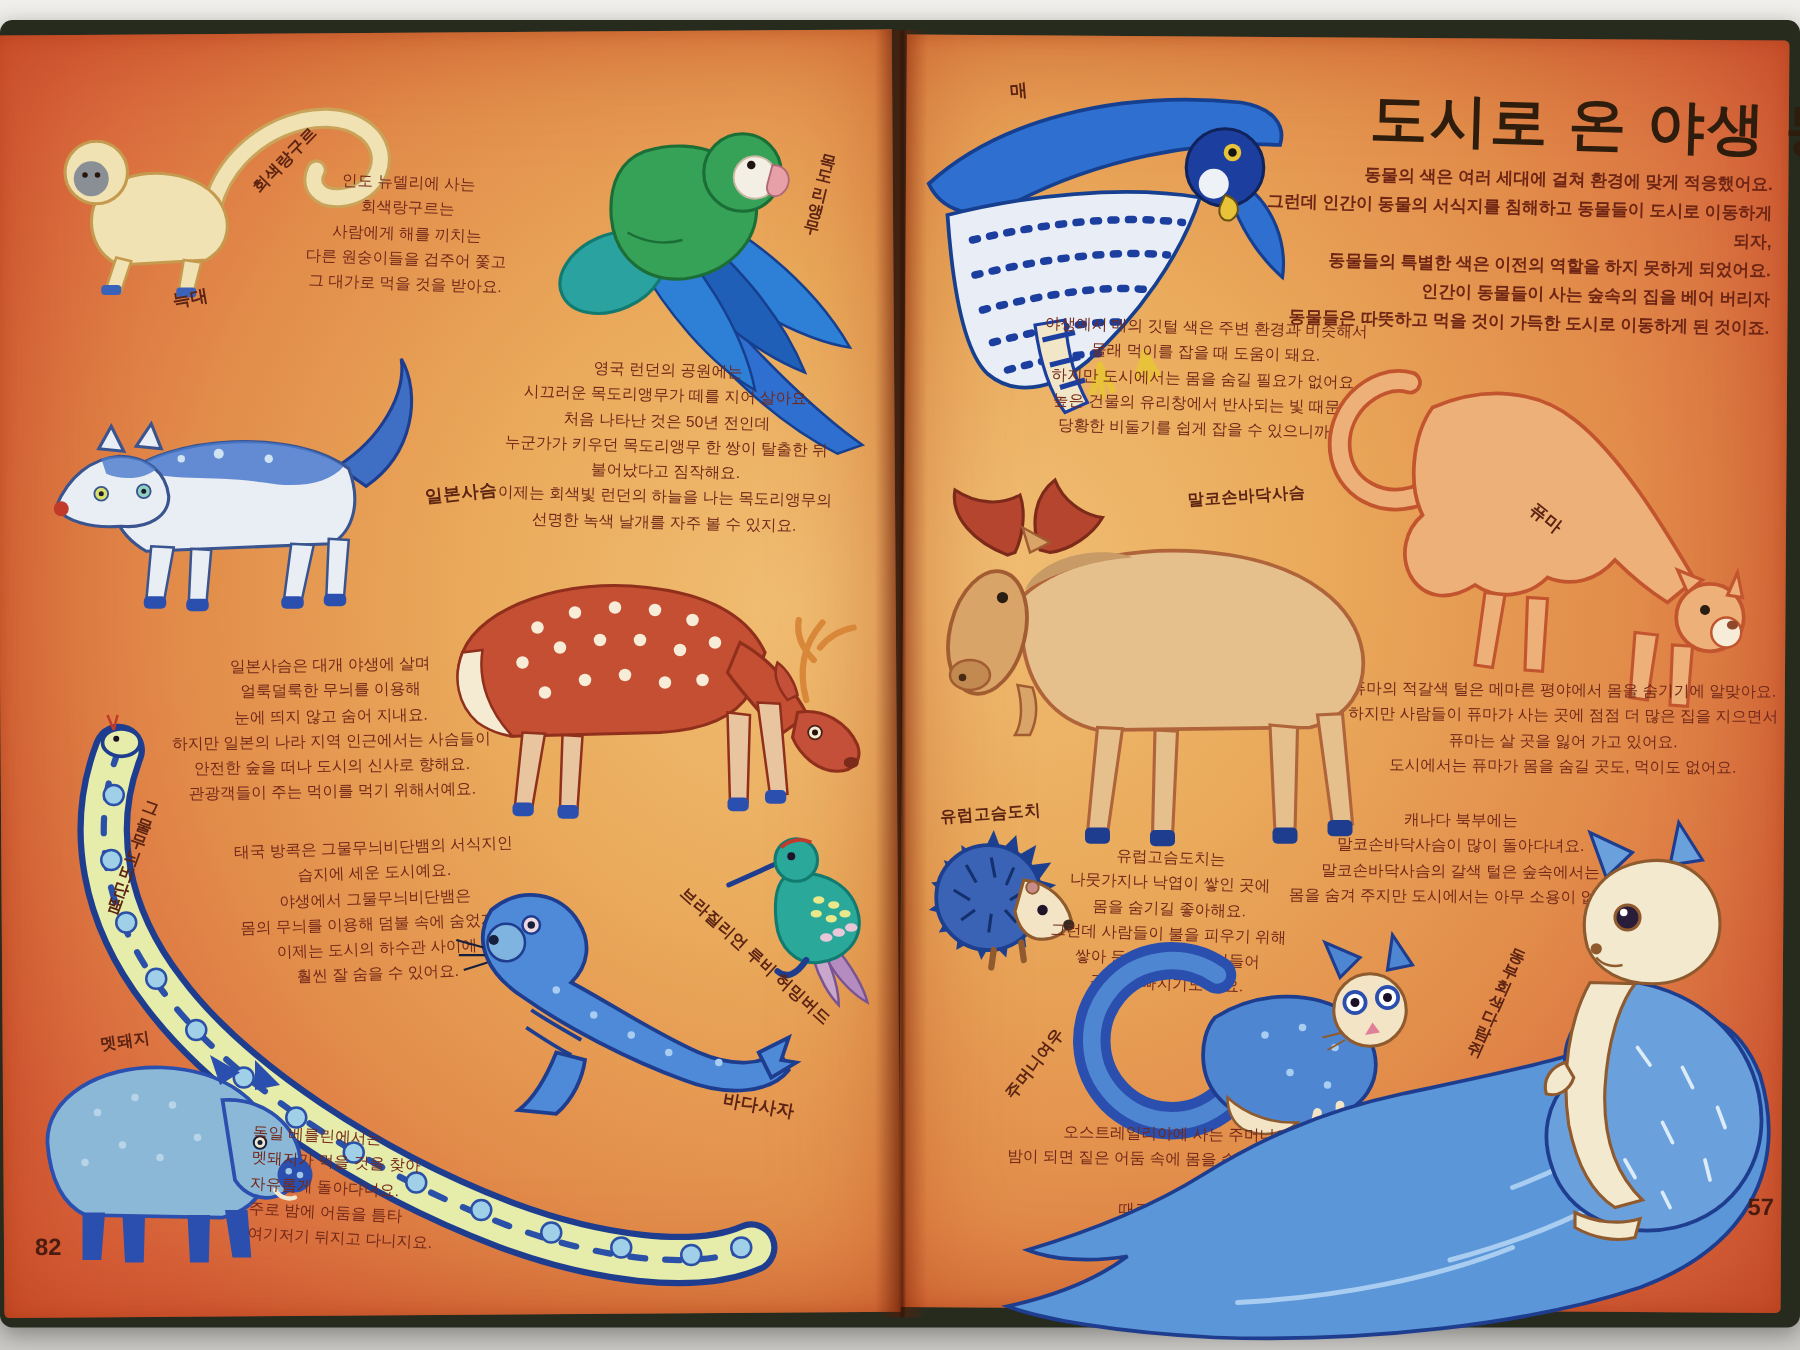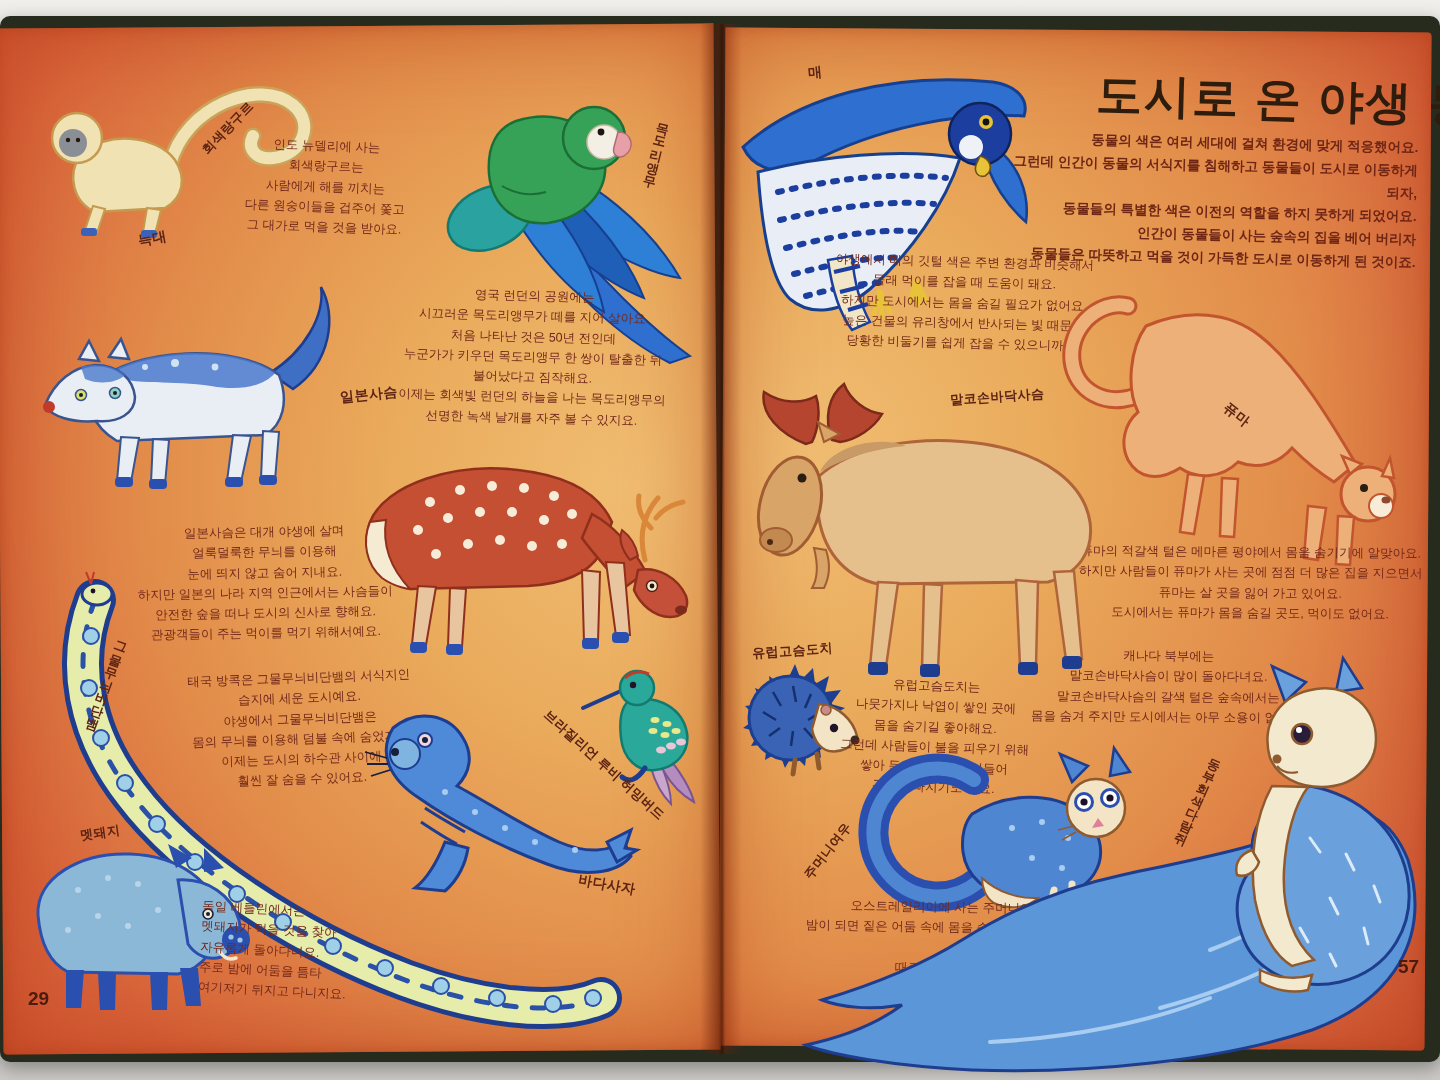--- a/index.html
+++ b/index.html
@@ -257,21 +257,21 @@
       <path d="M58,150 l0,38 l15,0 l3,-38 Z M90,152 l2,38 l15,0 l1,-38 Z M142,152 l2,38 l15,0 l1,-38 Z M172,148 l6,38 l15,0 l-3,-38 Z" fill="#2b4fae"></path>
     </svg>
   </div>
   <div class="abs label" style="left:80px;top:824px;transform:rotate(-8deg);">멧돼지</div>
   <div class="abs desc" style="left:200px;top:900px;width:165px;transform:rotate(3deg);text-align:left;">독일 베를린에서는
 멧돼지가 먹을 것을 찾아
 자유롭게 돌아다녀요.
 주로 밤에 어둠을 틈타
 여기저기 뒤지고 다니지요.</div>
 
-  <div class="abs pagenum" style="left:28px;top:988px;">29</div>
+  <div class="abs pagenum" style="left:28px;top:988px;">82</div>
 
   <div class="abs title" style="left:1096px;top:70px;transform:rotate(1.6deg);">도시로 온 야생 동물</div>
   <div class="abs intro" style="left:1005px;top:132px;width:412px;transform:rotate(1.4deg);">동물의 색은 여러 세대에 걸쳐 환경에 맞게 적응했어요.
 그런데 인간이 동물의 서식지를 침해하고 동물들이 도시로 이동하게 되자,
 동물들의 특별한 색은 이전의 역할을 하지 못하게 되었어요.
 인간이 동물들이 사는 숲속의 집을 베어 버리자
 동물들은 따뜻하고 먹을 것이 가득한 도시로 이동하게 된 것이죠.</div>
 
   <div class="abs" style="left:728px;top:52px;">
     <svg width="310" height="290" viewBox="0 0 310 290">

